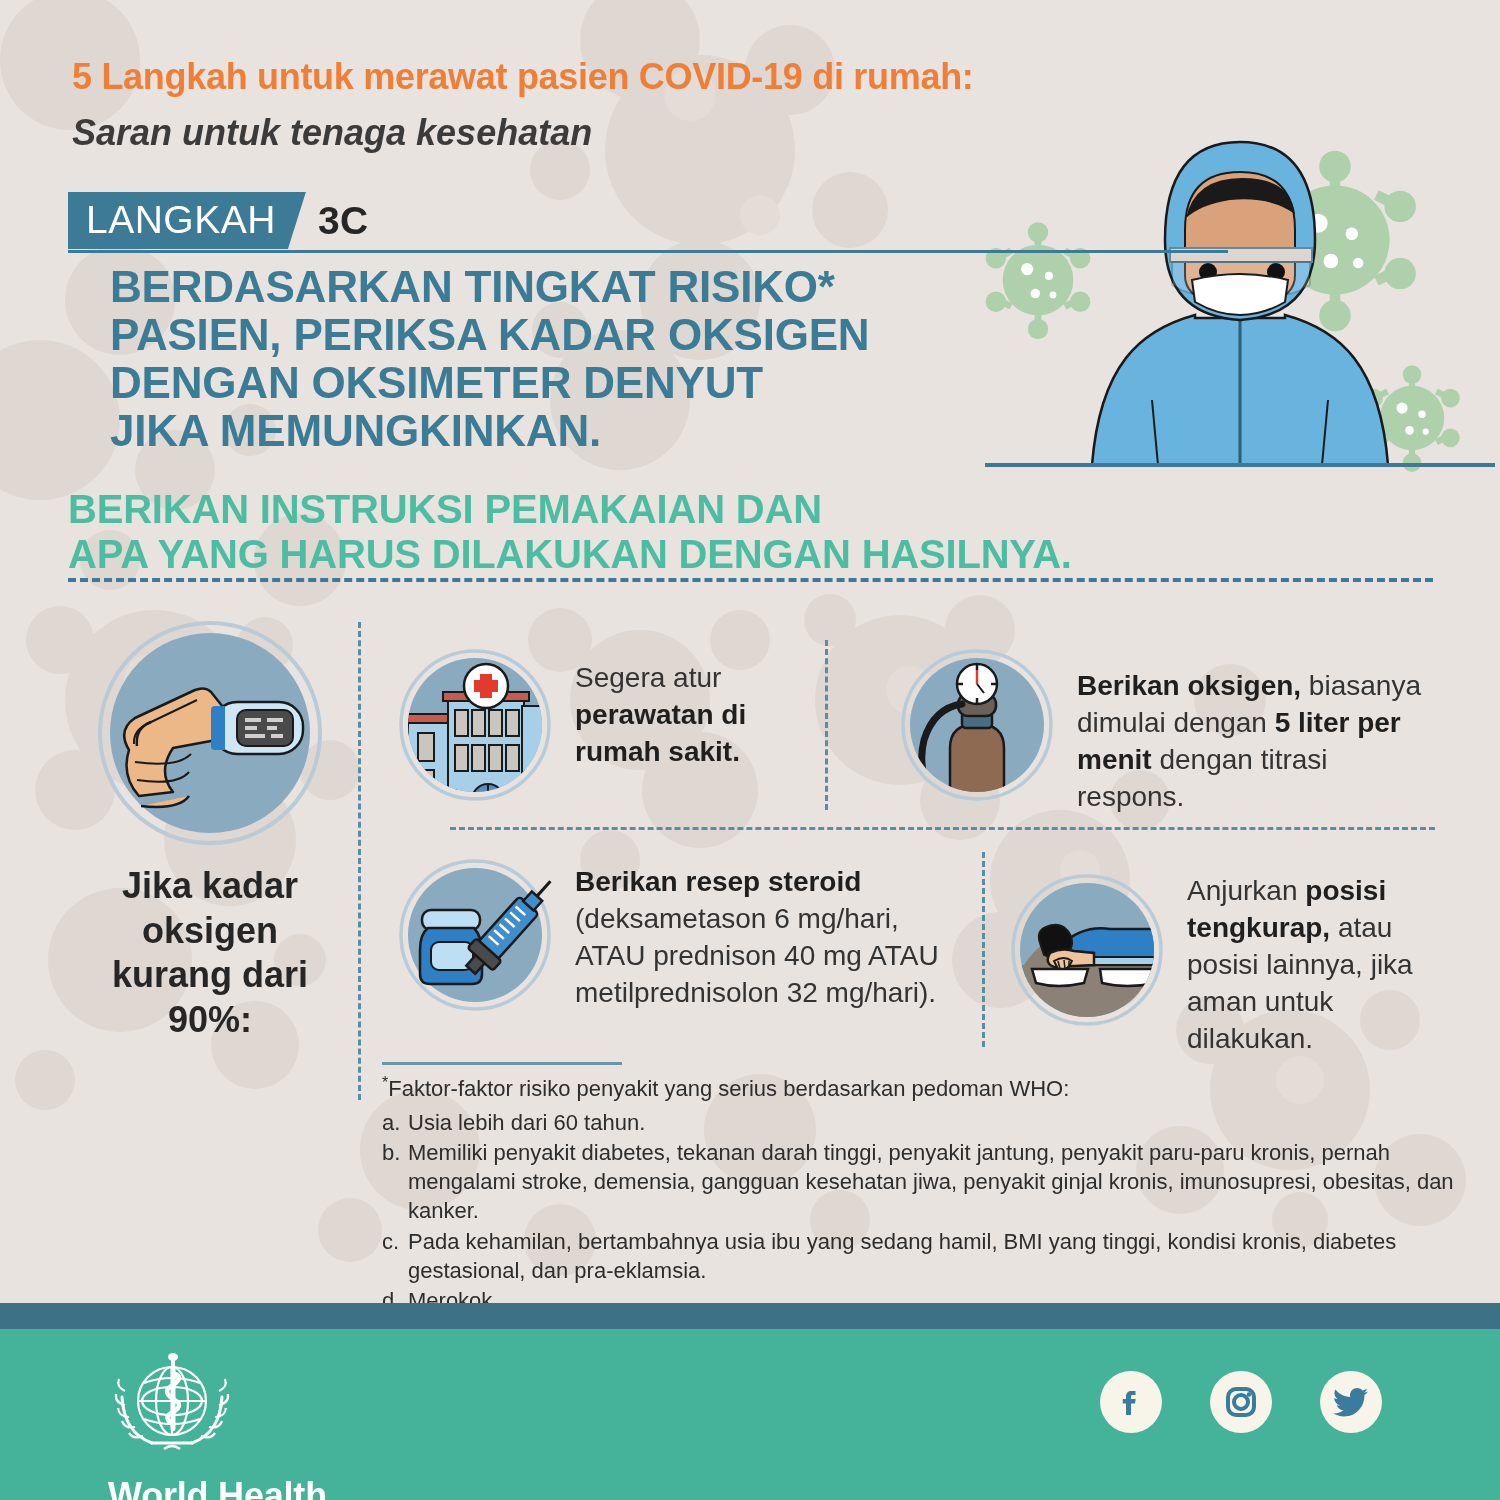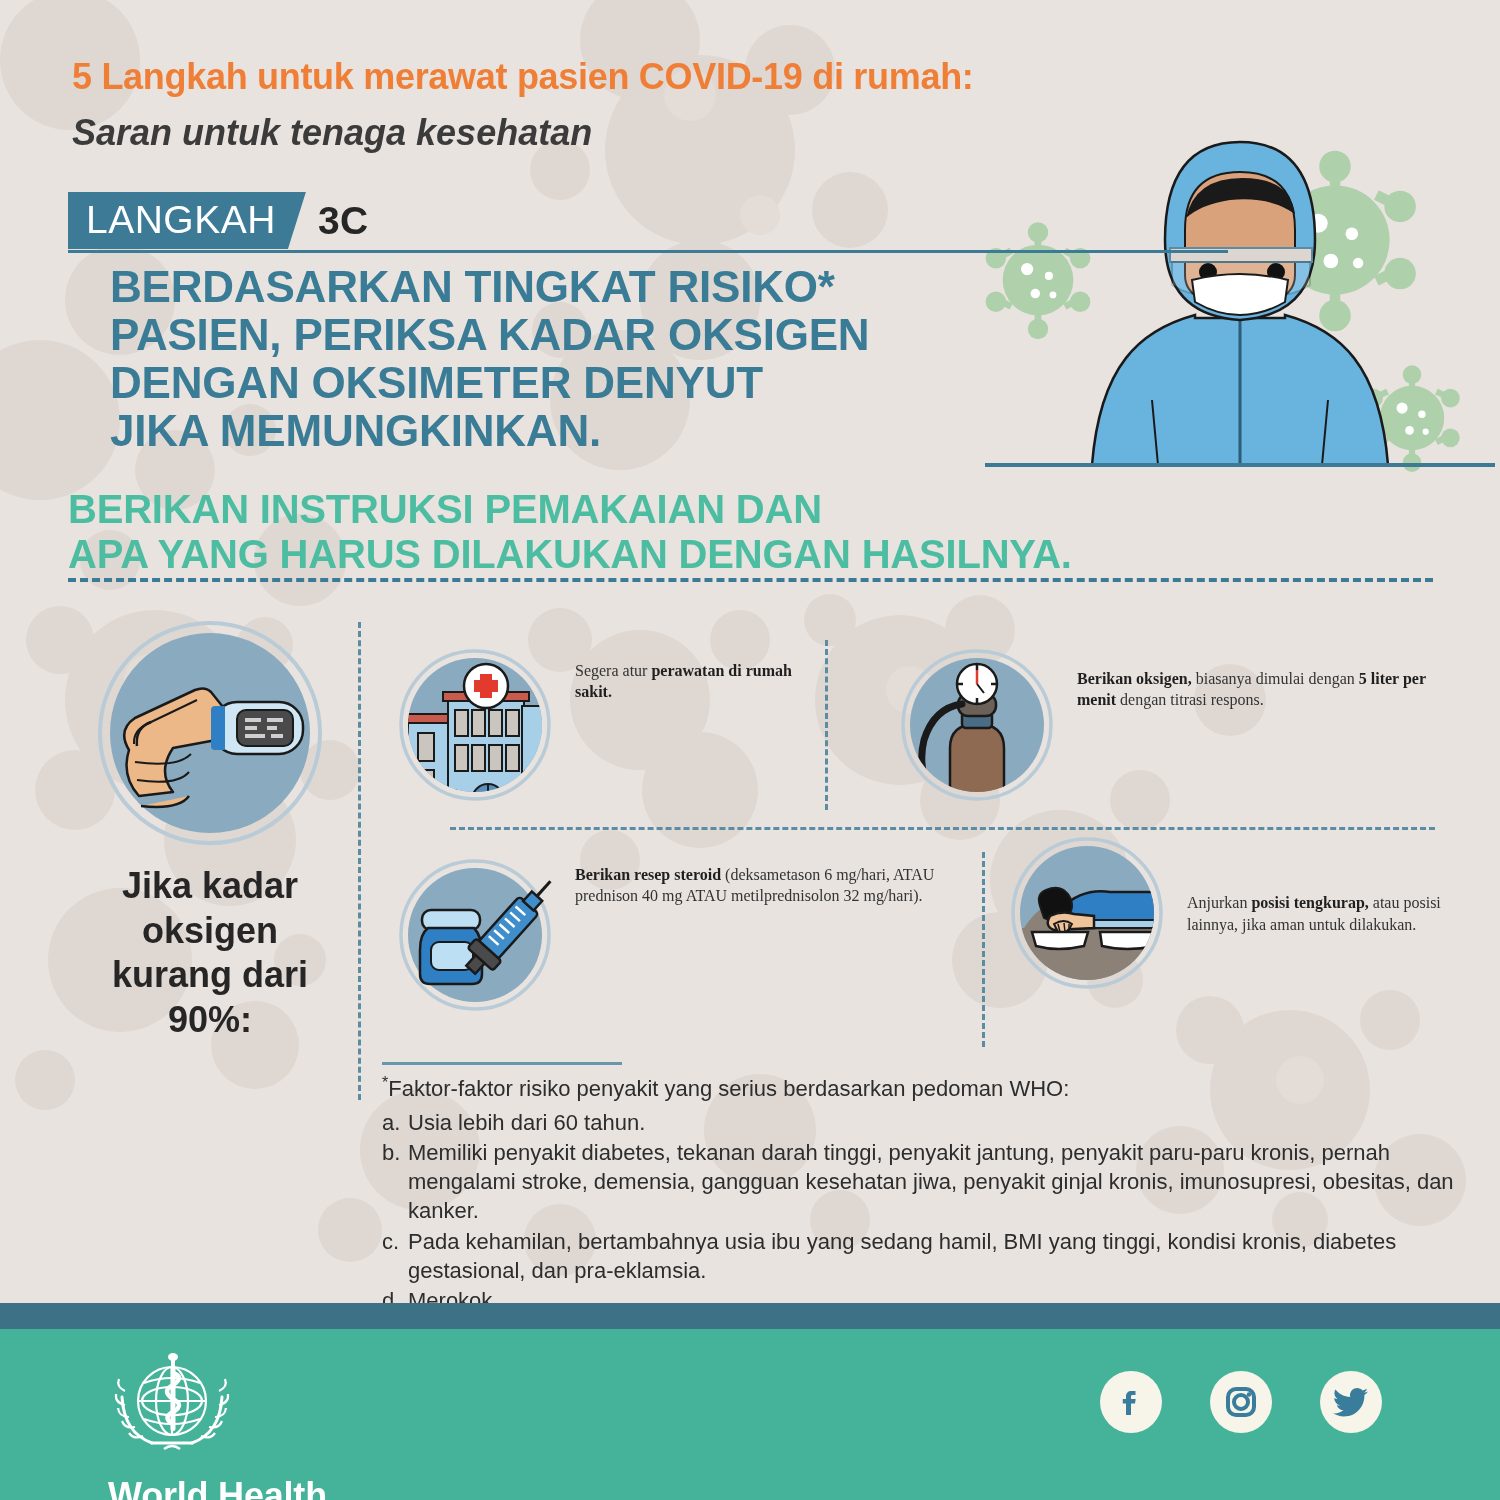--- a/index.html
+++ b/index.html
@@ -69,33 +69,33 @@
   }
 
   .dash-v-left {
     position: absolute; left: 358px; top: 622px; height: 478px; width: 0; z-index: 5;
     border-left: 3px dashed #5a8ca3;
   }
 
   
   .card { position: absolute; display: flex; align-items: flex-start; z-index: 5; }
   .card .ic { flex: 0 0 auto; }
-  .card .tx { font-size: 16px; color: #333333; line-height: 1.32; font-family: Liberation Serif, serif; }
+  .card .tx { font-size: 28px; color: #333333; line-height: 1.32; }
   .card .tx b { font-weight: bold; color: #1f1f1f; }
 
   #card-hospital { left: 398px; top: 648px; width: 400px; }
   #card-hospital .tx { margin-left: 22px; margin-top: 12px; }
 
   #card-oxygen { left: 900px; top: 648px; width: 540px; }
   #card-oxygen .tx { margin-left: 22px; margin-top: 20px; }
 
   #card-steroid { left: 398px; top: 858px; width: 560px; }
   #card-steroid .tx { margin-left: 22px; margin-top: 6px; }
 
-  #card-prone { left: 1010px; top: 836px; width: 450px; align-items: center; }
+  #card-prone { left: 1010px; top: 873px; width: 450px; }
   #card-prone .tx { margin-left: 22px; margin-top: 0px; }
 
   .dash-v-mid { position: absolute; left: 825px; top: 640px; height: 170px; width: 0; z-index: 5; border-left: 3px dashed #5a8ca3; }
   .dash-h-mid { position: absolute; left: 450px; top: 827px; width: 985px; height: 0; z-index: 5; border-top: 3px dashed #5a8ca3; }
   .dash-v-mid2 { position: absolute; left: 982px; top: 852px; height: 195px; width: 0; z-index: 5; border-left: 3px dashed #5a8ca3; }
 
   
   .foot-rule { position: absolute; left: 382px; top: 1062px; width: 240px; height: 3px; background: #6a96ab; z-index: 5; }
   .footnote { position: absolute; left: 382px; top: 1072px; width: 1090px; z-index: 5; font-size: 22px; color: #2d2d2d; line-height: 1.33; }
   .footnote .fn-title { margin-bottom: 4px; }

